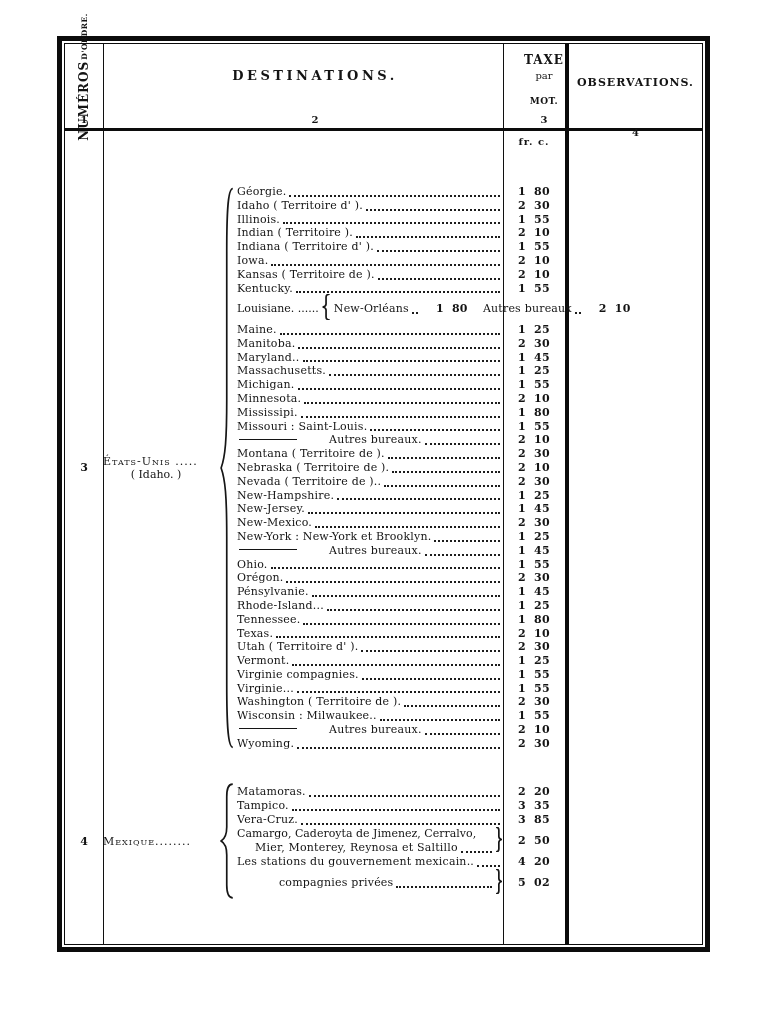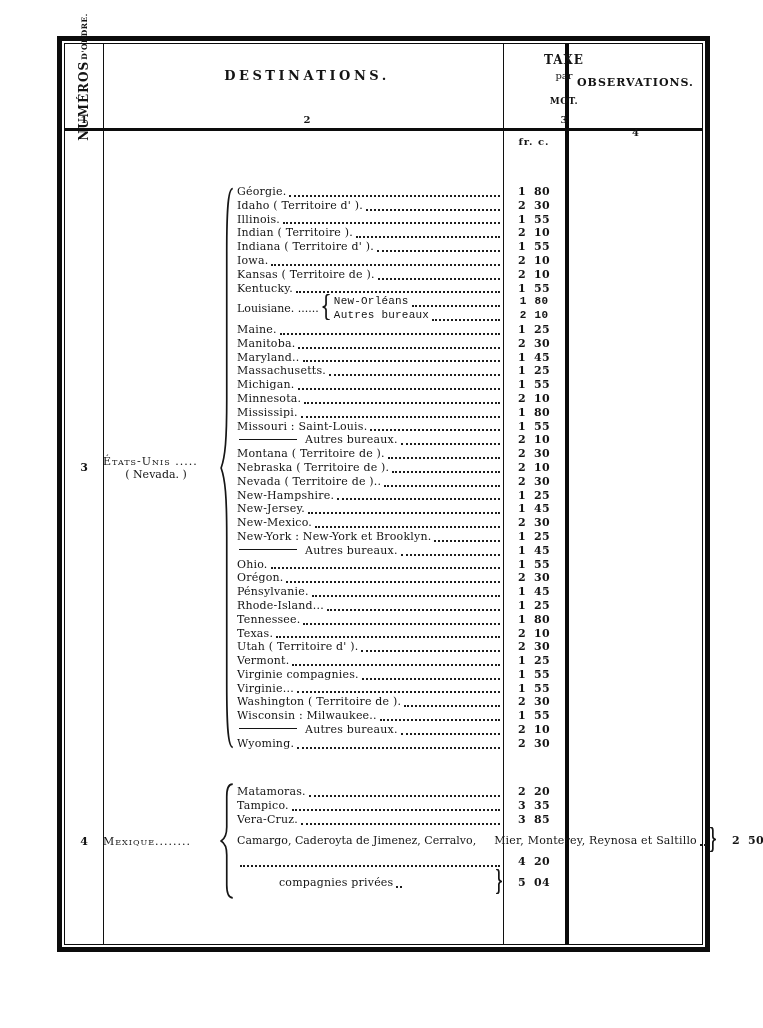--- a/index.html
+++ b/index.html
@@ -11,22 +11,22 @@
   .frame{position:absolute;left:57px;top:36px;width:643px;height:906px;border:5px solid #0c0c0c;}
   .frame-inner{position:absolute;left:2px;top:2px;right:2px;bottom:2px;border:1px solid #0c0c0c;}
   .vline{position:absolute;top:0;bottom:0;width:1px;background:#101010;}
   .vline.v1{left:38px;}
   .vline.v2{left:438px;}
   .vline.v3{left:500px;width:4px;background:#0a0a0a;}
   
   .thead{position:absolute;left:0;top:0;right:0;height:84px;border-bottom:3px solid #0c0c0c;}
   .hcell{position:absolute;top:0;height:84px;display:flex;flex-direction:column;align-items:center;justify-content:space-between;}
   .hc1{left:0;width:38px;}
-  .hc2{left:42px;width:400px;}
-  .hc3{left:458px;width:82px;}
+  .hc2{left:50px;width:400px;}
+  .hc3{left:438px;width:82px;}
   .hc4{left:504px;width:133px;gap:38px;}
   .colnum{font-size:10px;font-weight:bold;padding-bottom:3px;}
   .rot{transform:rotate(-90deg);transform-origin:center;display:flex;flex-direction:row;align-items:center;gap:1px;margin-top:26px;}
   .rot .big{font-size:12px;font-weight:bold;letter-spacing:1px;white-space:nowrap;}
   .rot .small{font-size:7.5px;font-weight:bold;letter-spacing:.5px;white-space:nowrap;}
   .h-dest{font-size:13px;font-weight:bold;letter-spacing:3.5px;margin-top:24px;}
   .h-taxe{display:flex;flex-direction:column;align-items:center;margin-top:8px;line-height:1.45;}
   .h-taxe .t1{font-size:12px;font-weight:bold;letter-spacing:1px;}
   .h-taxe .t2{font-size:10px;}
   .h-taxe .t3{font-size:9px;font-weight:bold;letter-spacing:.5px;margin-top:11px;}
@@ -38,30 +38,30 @@
   .sec-label{width:134px;flex:none;font-size:11px;line-height:13px;box-sizing:border-box;}
   .sec-label .lbl{font-variant:small-caps;letter-spacing:1px;white-space:nowrap;}
   .sec-label .sub{text-align:center;padding-right:28px;}
   .entries{width:328px;flex:none;position:relative;font-size:11px;line-height:13.8px;}
   .brace-left{position:absolute;left:-17px;top:-2px;width:15px;}
   .row{display:flex;align-items:center;}
   .name{white-space:nowrap;letter-spacing:.2px;}
   .leader{flex:1;min-width:6px;border-bottom:2px dotted #1c1c1c;margin:0 3px 2px 3px;align-self:flex-end;}
   .price{width:62px;flex:none;display:flex;justify-content:center;gap:8px;font-weight:bold;letter-spacing:.3px;}
   .dash{display:inline-block;width:58px;border-top:1.4px solid #141414;align-self:center;margin:0 8px 2px 2px;flex:none;}
-  .drow .name{white-space:nowrap;}
+  .drow .name{white-space:nowrap;margin-left:24px;}
   
   .grow{display:flex;align-items:center;height:27.6px;}
   .grow .gname{white-space:nowrap;flex:none;text-align:right;}
   .gbrace{width:9px;flex:none;margin:0 3px;}
-  .gsub{flex:1;display:flex;flex-direction:column;font-family:Liberation Mono, monospace;}
+  .gsub{flex:1;display:flex;}
   .gsub .row{height:13.8px;}
   
   .wrow{display:flex;align-items:center;height:28px;line-height:14px;}
-  .wlines{flex:1;display:flex;flex-direction:row;}
+  .wlines{flex:1;display:flex;flex-direction:column;}
   .wl1{white-space:nowrap;}
   .wl2{display:flex;align-items:baseline;}
   .rbrace{width:7px;flex:none;margin-right:1px;}
   svg.bsvg path{stroke:#161616;fill:none;}
 </style>
 </head>
 <body>
 
 <div class="frame">
   <div class="frame-inner">
@@ -95,21 +95,21 @@
         <span class="colnum">4</span>
       </div>
     </div>
 
     <div class="frc">fr. c.</div>
 
     <div class="section" id="section-0" style="top:141px;">
       <div class="sec-num">3</div>
       <div class="sec-label">
         <div class="lbl">États-Unis .....</div>
-        <div class="sub">( Nevada. )</div>
+        <div class="sub">( Idaho. )</div>
       </div>
       <div class="entries" id="entries-0">
           <div class="row">
             <span class="name">Géorgie.</span>
             <span class="leader"></span>
             <div class="price">
               <span>1</span>
               <span>80</span>
             </div>
           </div>
@@ -490,39 +490,40 @@
             </div>
             <span class="rbrace"><svg viewBox="0 0 20 100" preserveAspectRatio="none" width="7" height="25" class="bsvg " style="transform: scaleX(-1);">
                 <path d="M17 1 C10 1 9 6 9 12 L9 38 C9 45 7 48 1.5 50 C7 52 9 55 9 62 L9 88 C9 94 10 99 17 99" stroke-width="1.7" vector-effect="non-scaling-stroke"></path>
               </svg></span>
             <div class="price">
               <span>2</span>
               <span>50</span>
             </div>
           </div>
           <div class="row">
+            <span class="name">Les stations du gouvernement mexicain..</span>
             <span class="leader"></span>
             <div class="price">
               <span>4</span>
               <span>20</span>
             </div>
           </div>
           <div class="wrow">
             <div class="wlines">
               <div class="wl2" style="padding-left: 42px;">
                 <span class="name">compagnies privées</span>
                 <span class="leader"></span>
               </div>
             </div>
             <span class="rbrace"><svg viewBox="0 0 20 100" preserveAspectRatio="none" width="7" height="25" class="bsvg " style="transform: scaleX(-1);">
                 <path d="M17 1 C10 1 9 6 9 12 L9 38 C9 45 7 48 1.5 50 C7 52 9 55 9 62 L9 88 C9 94 10 99 17 99" stroke-width="1.7" vector-effect="non-scaling-stroke"></path>
               </svg></span>
             <div class="price">
               <span>5</span>
-              <span>04</span>
+              <span>02</span>
             </div>
           </div>
           <svg viewBox="0 0 20 100" preserveAspectRatio="none" width="15" height="116" class="bsvg brace-left" style="position: absolute; left: -17px; top: -2px;">
             <path d="M17 1 C10 1 9 6 9 12 L9 38 C9 45 7 48 1.5 50 C7 52 9 55 9 62 L9 88 C9 94 10 99 17 99" stroke-width="1.7" vector-effect="non-scaling-stroke"></path>
           </svg>
         </div>
     </div>
 
   </div>
 </div>

